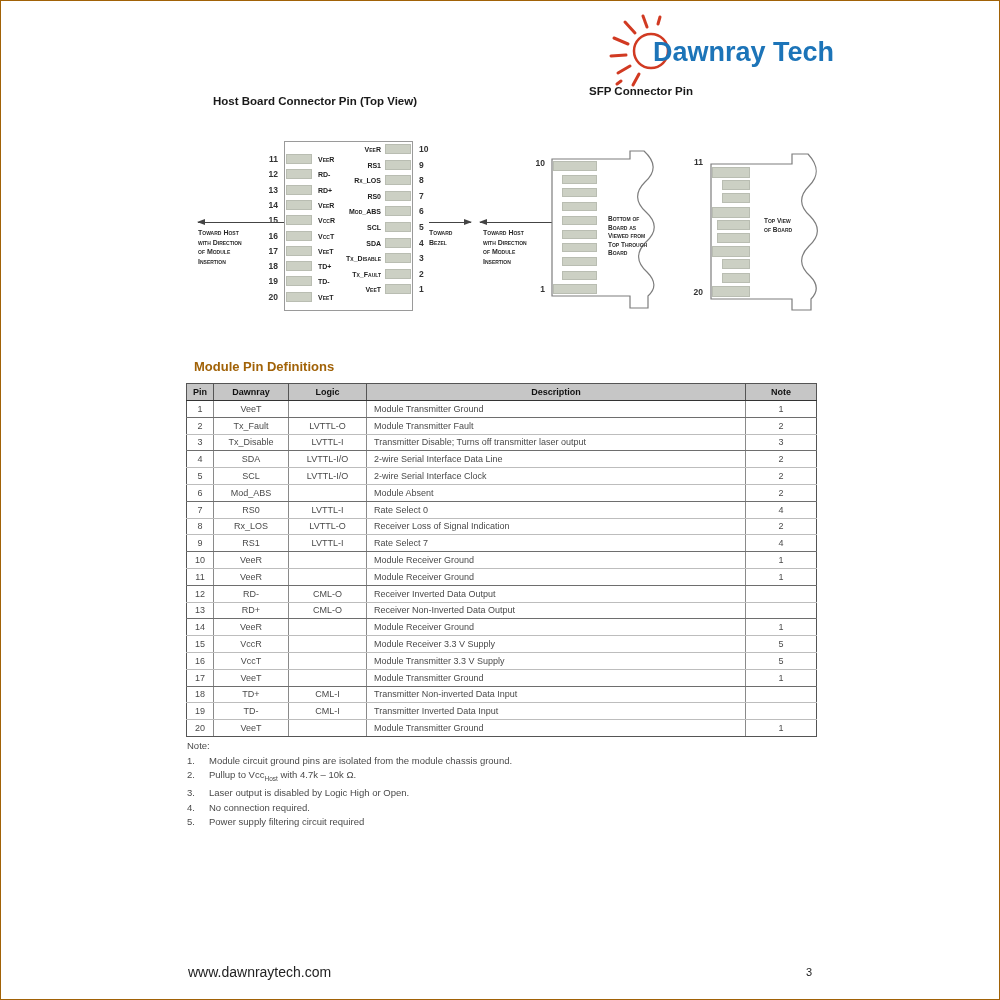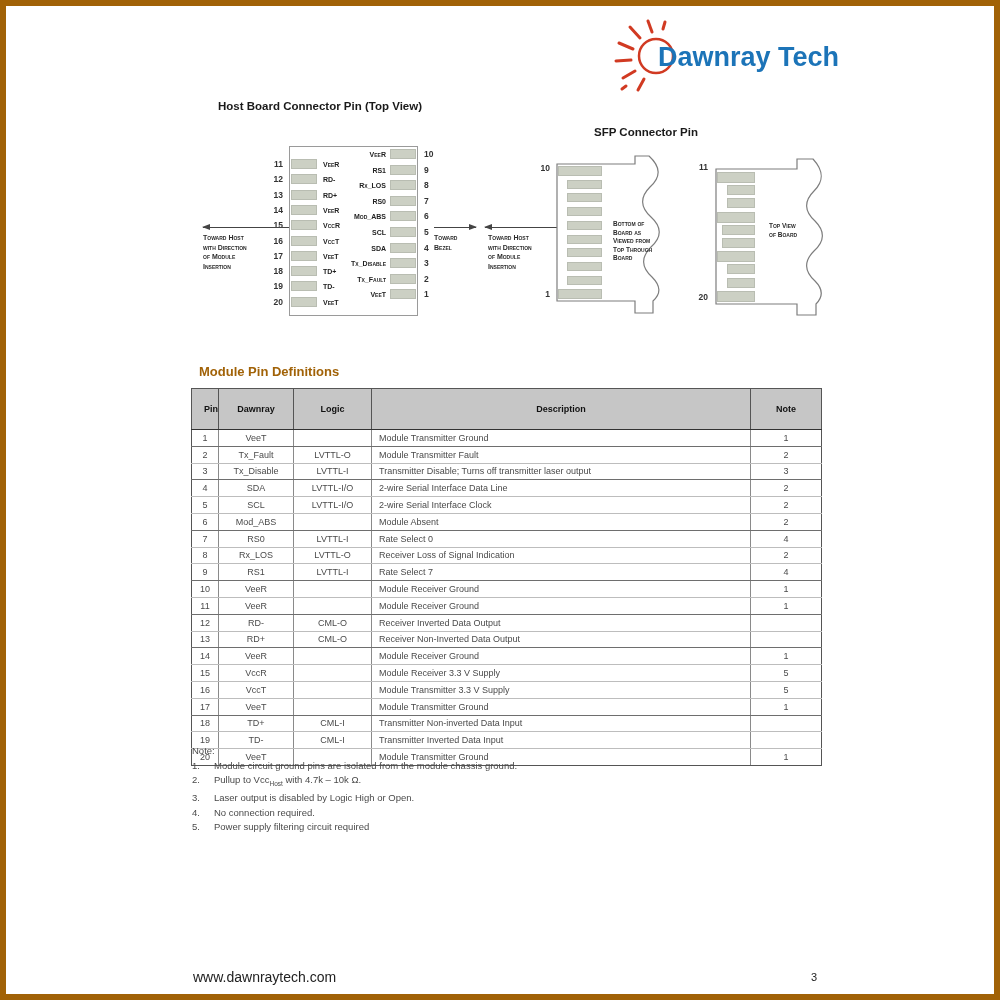--- a/index.html
+++ b/index.html
@@ -1,16 +1,16 @@
 <!DOCTYPE html>
 <html style="--brand: #1c74b8; --pad: #ccd0c4; --hdr: #c6c6c6;"><head>
 <meta charset="utf-8">
 <style>
   html,body{margin:0;padding:0;background:#fff;}
-  .page{position:relative;width:1000px;height:1000px;background:#fff;border:6px solid #a16207;
+  .page{position:relative;width:1000px;height:1000px;background:#fff;border:1px solid #a16207;
         font-family:"Liberation Sans",sans-serif;overflow:hidden;box-sizing:border-box;}
   .abs{position:absolute;}
 
   
   .logo-text{position:absolute;left:652px;top:36px;font-size:27px;font-weight:bold;
              color:var(--brand,#1c74b8);letter-spacing:0px;}
   
   .diag-title{position:absolute;font-size:11.5px;font-weight:bold;color:#1a1a1a;}
 
   
@@ -40,21 +40,21 @@
   .board-svg{position:absolute;}
   .board-caption{position:absolute;font-size:6.5px;font-weight:bold;color:#2b2b2b;line-height:8.5px;font-variant:small-caps;}
   .board-pin{position:absolute;width:20px;font-size:8.5px;font-weight:bold;color:#333;text-align:right;}
   .bpad{position:absolute;background:var(--pad,#ccd0c4);border:1px solid #b9bdb2;box-sizing:border-box;}
 
   
   .tbl-title{position:absolute;left:193px;top:358px;font-size:13px;font-weight:bold;color:#a16207;}
   table.pins{position:absolute;left:185px;top:382px;width:630px;border-collapse:collapse;table-layout:fixed;
              font-size:9px;color:#4a4a4a;}
   table.pins th{background:var(--hdr,#c6c6c6);color:#111;font-weight:bold;font-size:9px;
-                border:1px solid #555;border-bottom:1.5px solid #333;height:16px;padding:12px;}
+                border:1px solid #555;border-bottom:1.5px solid #333;height:16px;padding:0;}
   table.pins td{border-left:1px solid #8a8a8a;border-right:1px solid #8a8a8a;
                 border-bottom:1px solid #bdbdbd;height:15.8px;padding:0 2px;text-align:center;
                 overflow:hidden;white-space:nowrap;}
   table.pins td.c-desc{text-align:left;padding-left:7px;}
   table.pins td.c-note{border-left:1.5px solid #333;}
   table.pins tr.group-end td{border-bottom:1px solid #6e6e6e;}
   table.pins tr:last-child td{border-bottom:1px solid #555;}
   table.pins td.c-pin{border-left:1px solid #555;}
   table.pins td.c-note{border-right:1px solid #555;}
 
@@ -84,21 +84,21 @@
         <line x1="38" y1="63" x2="32" y2="74"></line>
         <line x1="20" y1="70" x2="16" y2="73"></line>
         <line x1="57" y1="13" x2="59" y2="6"></line>
       </g>
       <circle cx="50" cy="40" r="17" fill="#ffffff" stroke="#d13a22" stroke-width="2.5"></circle>
     </svg>
     <span class="logo-text" style="left:52px;top:26px;">Dawnray Tech</span>
   </div>
 
   <div class="diag-title" style="left:212px;top:94px;">Host Board Connector Pin (Top View)</div>
-  <div class="diag-title" style="left:588px;top:120px;">SFP Connector Pin</div>
+  <div class="diag-title" style="left:588px;top:84px;">SFP Connector Pin</div>
 
   <div class="host-box">
     <div id="host-left">
         <div class="pin-row left" style="top: 12px;">
           <span class="pin-num">11</span>
           <span class="pad"></span>
           <span class="pin-label">VeeR</span>
         </div>
         <div class="pin-row left" style="top: 27.3px;">
           <span class="pin-num">12</span>

